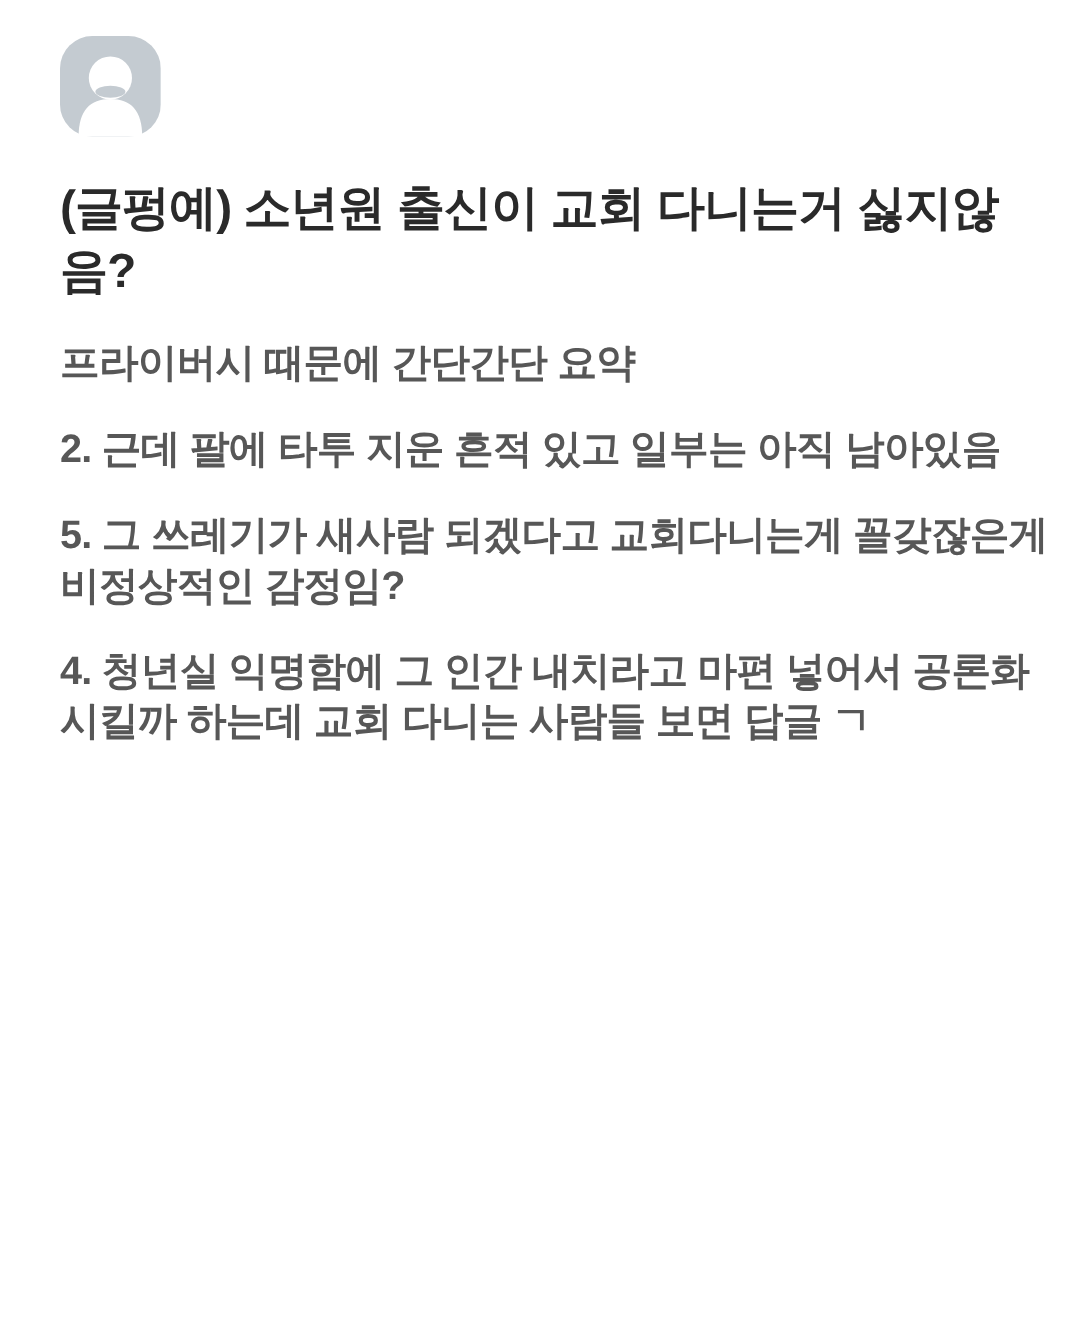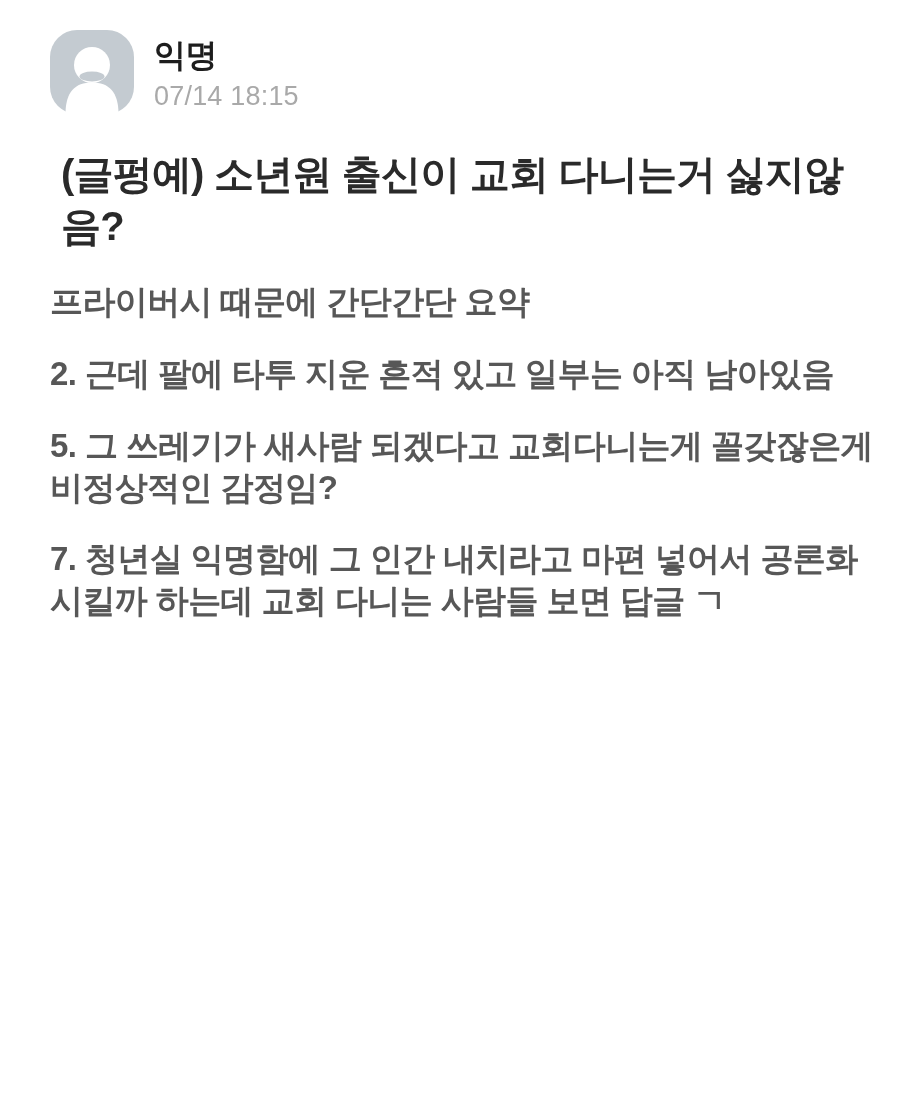--- a/index.html
+++ b/index.html
@@ -38,21 +38,21 @@
     letter-spacing: -0.5px;
   }
   .timestamp {
     font-size: 27px;
     color: #a9a9a9;
     line-height: 1.2;
     margin-top: 6px;
     letter-spacing: 0.2px;
   }
   .post-title {
-    margin: 34px 0 28px 11px;
+    margin: 34px 0 28px 0;
     font-size: 40px;
     font-weight: 700;
     color: #2a2a2a;
     line-height: 1.31;
     letter-spacing: -0.8px;
     word-break: break-all;
   }
   .para {
     margin: 0 0 30px 0;
     font-size: 33px;
@@ -68,28 +68,24 @@
 
 <div class="post">
 
   <div class="post-header">
     <svg class="avatar" viewBox="0 0 84 84" xmlns="http://www.w3.org/2000/svg" aria-hidden="true">
       <rect x="0" y="0" width="84" height="84" rx="27" fill="#c4cbd1"></rect>
       <circle cx="42" cy="35" r="18" fill="#ffffff"></circle>
       <ellipse cx="42" cy="46.5" rx="12.5" ry="5" fill="#c4cbd1"></ellipse>
       <path d="M 15.5 84 C 15.5 62 25 52.5 42 52.5 C 59 52.5 68.5 62 68.5 84 Z" fill="#ffffff"></path>
     </svg>
-    <div class="meta">
-      <div class="author">익명</div>
-      <div class="timestamp">07/14 18:15</div>
-    </div>
   </div>
 
   <h1 class="post-title">(글펑예) 소년원 출신이 교회 다니는거 싫지않음?</h1>
 
   <div class="post-body">
     <p class="para">프라이버시 때문에 간단간단 요약</p>
     <p class="para">2. 근데 팔에 타투 지운 흔적 있고 일부는 아직 남아있음</p>
     <p class="para">5. 그 쓰레기가 새사람 되겠다고 교회다니는게 꼴갖잖은게 비정상적인 감정임?</p>
-    <p class="para">7. 청년실 익명함에 그 인간 내치라고 마편 넣어서 공론화 시킬까 하는데 교회 다니는 사람들 보면 답글 ㄱ</p>
+    <p class="para">4. 청년실 익명함에 그 인간 내치라고 마편 넣어서 공론화 시킬까 하는데 교회 다니는 사람들 보면 답글 ㄱ</p>
   </div>
 
 </div>
 
 </body></html>

